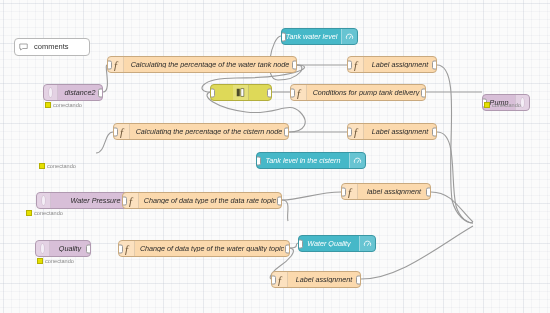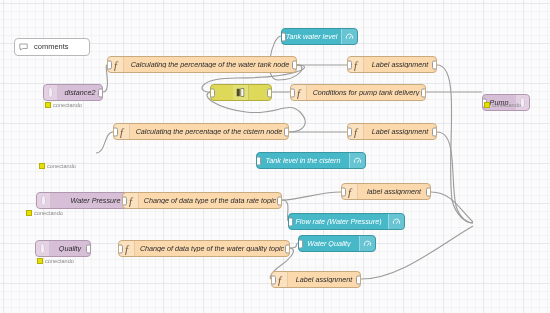--- a/index.html
+++ b/index.html
@@ -341,30 +341,20 @@
     <span>conectando</span>
   </div>
 
   <div class="node n-func" style="left:122px;top:192px;width:160px;">
     <span class="port in"></span>
     <span class="ficon">f</span>
     <span class="lbl">Change of data type of the data rate topic</span>
     <span class="port out"></span>
   </div>
 
-  <div class="node n-ui" style="left:288px;top:213px;width:117px;">
-    <span class="port in"></span>
-    <span class="lbl">Flow rate (Water Pressure)</span>
-    <span class="gicon">
-      <svg width="9" height="9" viewBox="0 0 14 14">
-          <path d="M2.5,10.5 A5,5 0 1 1 11.5,10.5" fill="none" stroke="#ffffff" stroke-width="1.3"></path>
-          <path d="M7,10 L9.4,6.4" stroke="#ffffff" stroke-width="1.3" stroke-linecap="round"></path>
-        </svg>
-    </span>
-  </div>
 
 
   <div class="node n-ui" style="left:298px;top:235px;width:78px;">
     <span class="port in"></span>
     <span class="lbl">Water Quality</span>
     <span class="gicon">
       <svg width="9" height="9" viewBox="0 0 14 14">
           <path d="M2.5,10.5 A5,5 0 1 1 11.5,10.5" fill="none" stroke="#ffffff" stroke-width="1.3"></path>
           <path d="M7,10 L9.4,6.4" stroke="#ffffff" stroke-width="1.3" stroke-linecap="round"></path>
         </svg>

